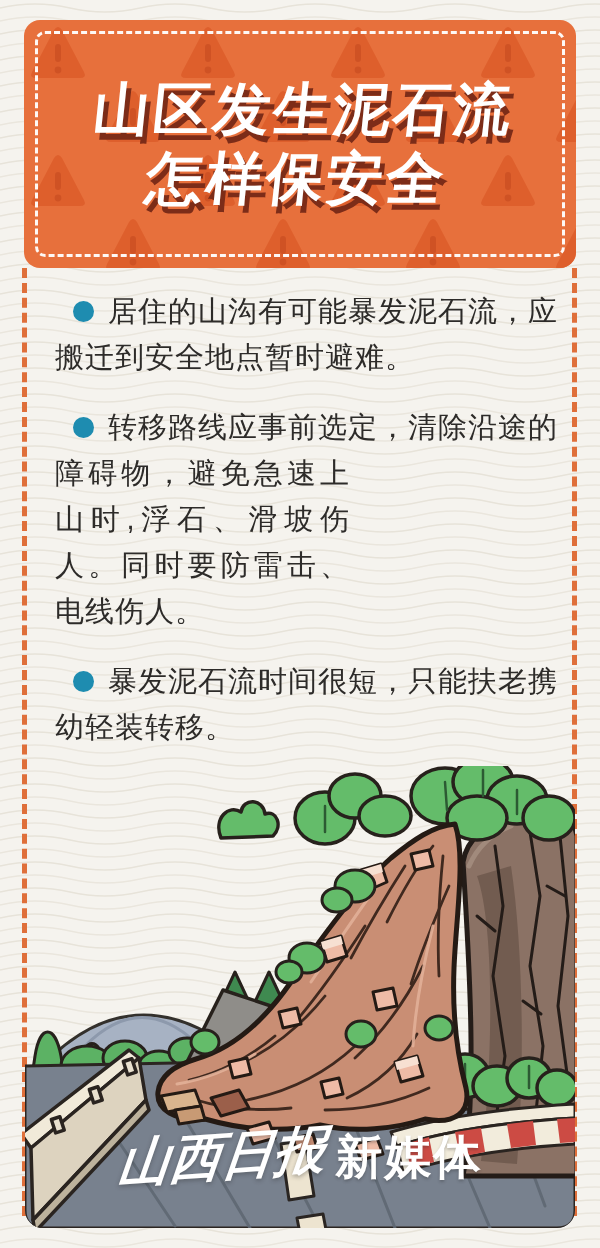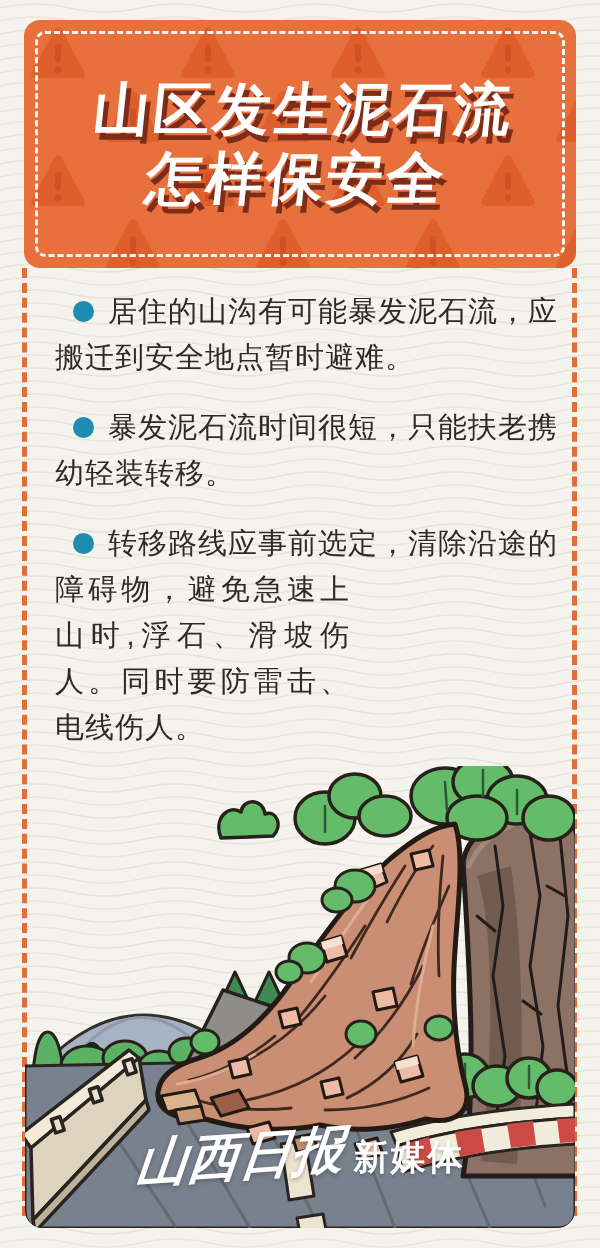--- a/index.html
+++ b/index.html
@@ -30,21 +30,21 @@
     background:#1e8cb0;margin-right:14px;vertical-align:-1px;}
   .wrap-spacer{float:right;width:208px;height:232px;
     shape-outside:polygon(0 48px,100% 48px,100% 100%,0 100%);}
 
   
   .illo{position:absolute;left:25px;top:766px;width:550px;height:462px;z-index:2;}
   .logo{position:absolute;left:130px;top:1122px;width:340px;z-index:4;
     display:flex;align-items:center;justify-content:center;gap:10px;color:#fff;}
   .logo .script{font-family:"DejaVu Serif",serif;font-style:italic;font-weight:bold;font-size:52px;
     transform:rotate(-4deg) skewX(-10deg);text-shadow:0 2px 4px rgba(40,40,40,.35);white-space:nowrap;}
-  .logo .suffix{font-weight:800;font-size:35px;letter-spacing:2px;white-space:nowrap;
+  .logo .suffix{font-weight:800;font-size:47px;letter-spacing:2px;white-space:nowrap;
     text-shadow:0 2px 3px rgba(40,40,40,.3);}
 </style>
 </head>
 <body>
 
 <div class="canvas">
 
   <svg class="waves" width="600" height="1248" aria-hidden="true">
     <defs>
       <pattern id="wv" width="140" height="26" patternUnits="userSpaceOnUse">
@@ -78,22 +78,22 @@
     </svg>
     <div class="header-inner"></div>
     <div class="header-title">
       <div class="t1">山区发生泥石流</div>
       <div class="t2">怎样保安全</div>
     </div>
   </div>
 
   <div class="content">
     <p class="para"><span class="bullet"></span><span>居住的山沟有可能暴发泥石流，应搬迁到安全地点暂时避难。</span></p>
+    <p class="para"><span class="wrap-spacer"></span><span class="bullet"></span><span>转移路线应事前选定，清除沿途的障碍物，避免急速上山时,浮石、滑坡伤人。同时要防雷击、电线伤人。</span></p>
     <p class="para"><span class="bullet"></span><span>暴发泥石流时间很短，只能扶老携幼轻装转移。</span></p>
-    <p class="para"><span class="wrap-spacer"></span><span class="bullet"></span><span>转移路线应事前选定，清除沿途的障碍物，避免急速上山时,浮石、滑坡伤人。同时要防雷击、电线伤人。</span></p>
   </div>
 
   <svg class="illo" viewBox="0 0 550 462" aria-hidden="true">
     <defs>
         <clipPath id="rc">
           <rect x="0" y="0" width="550" height="462" rx="18"></rect>
         </clipPath>
       </defs>
     <g clip-path="url(#rc)" stroke-linejoin="round" stroke-linecap="round">
 

